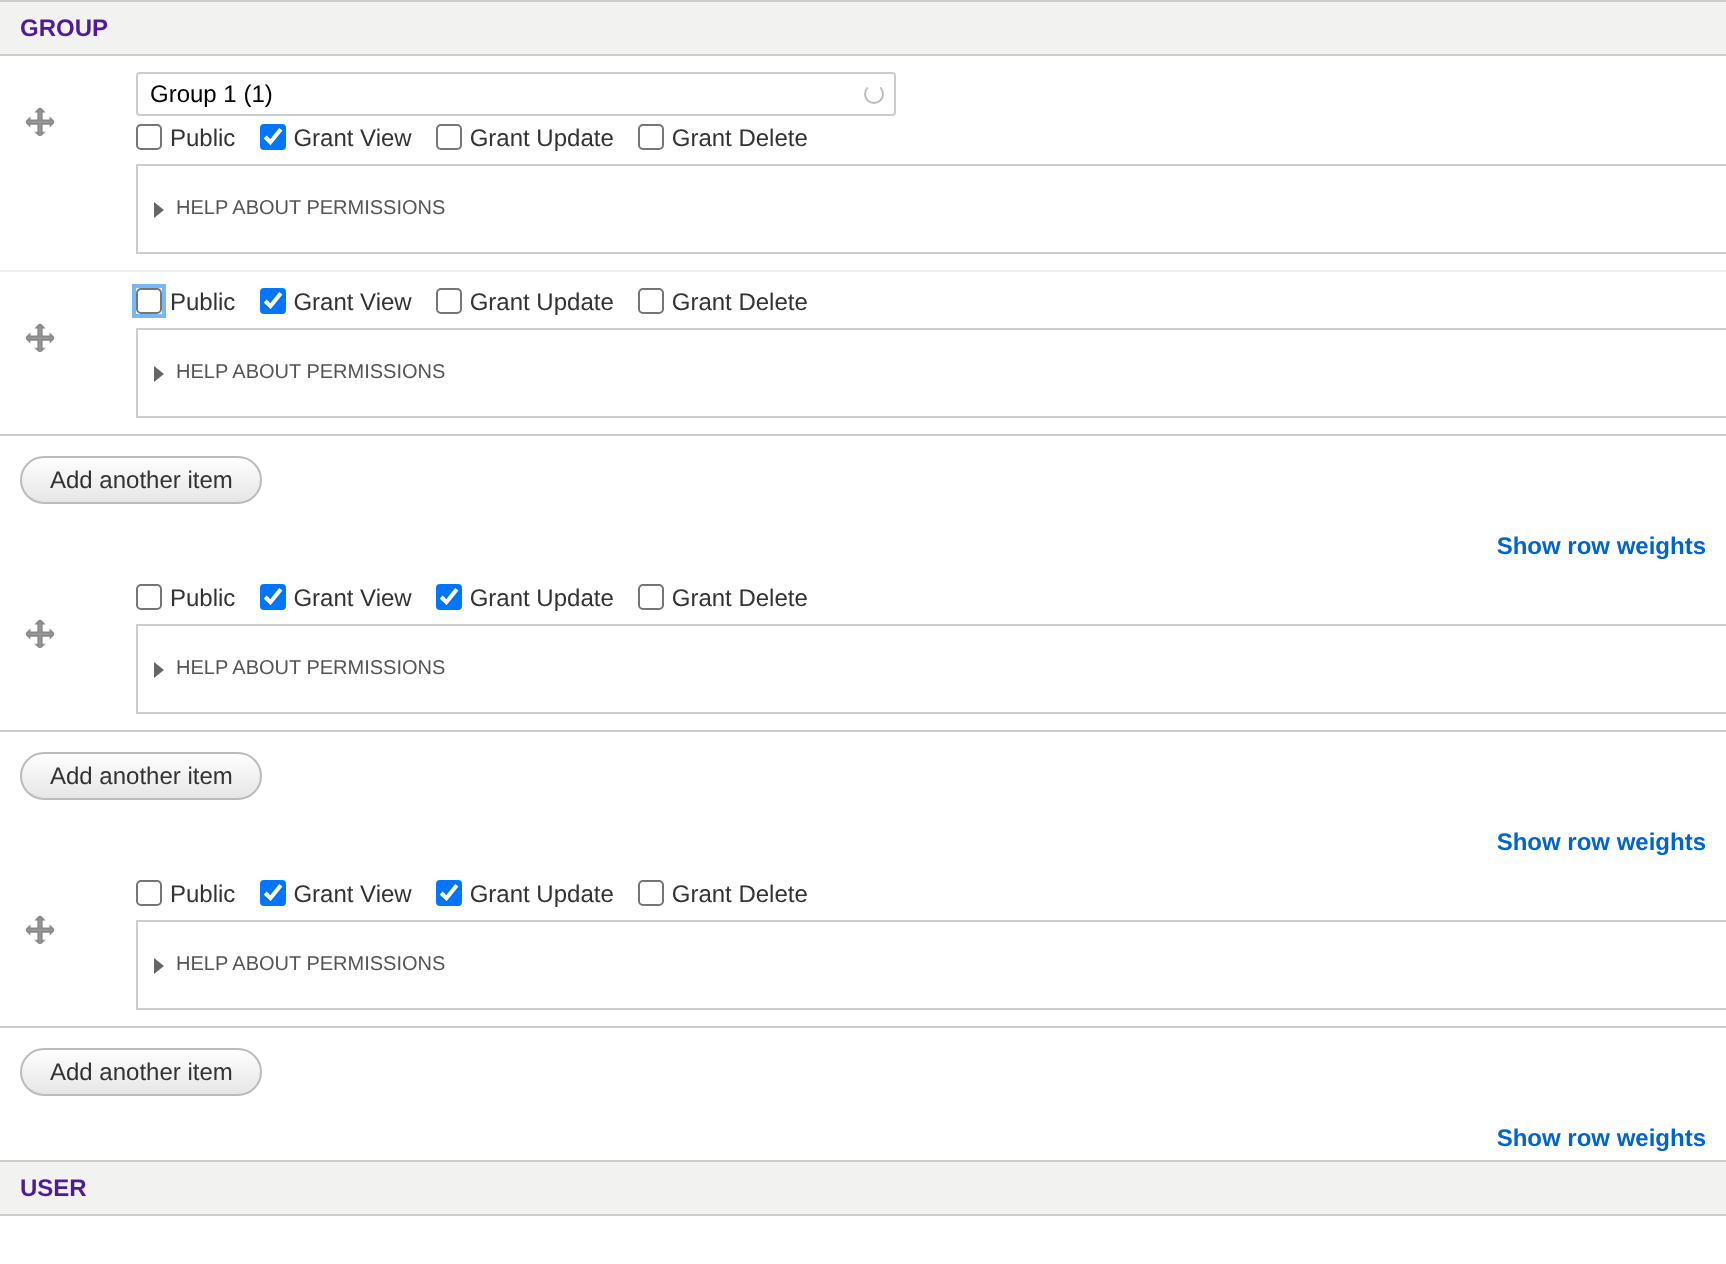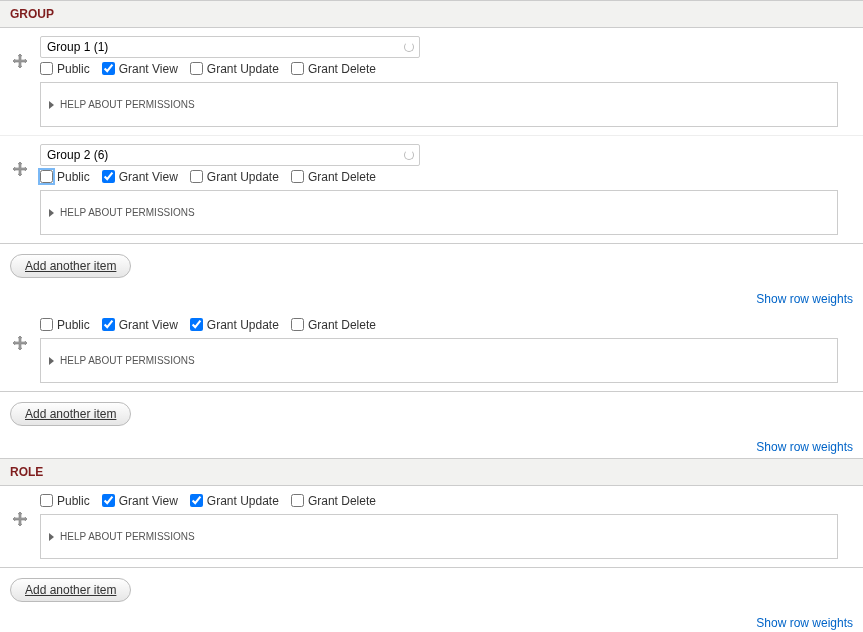--- a/index.html
+++ b/index.html
@@ -13,30 +13,31 @@
     width: 863px;
   }
   .section-header {
     background: #f2f2f0;
     border-top: 1px solid #ccc;
     border-bottom: 1px solid #ccc;
     padding: 6px 10px;
     font-weight: bold;
     font-size: 12px;
     text-transform: uppercase;
-    color: #7f1d1d;
+    color: #4c1d95;
   }
   .section-body {
     border-bottom: 1px solid #ccc;
     padding: 0;
   }
   .item-row {
     display: flex;
     align-items: flex-start;
     padding: 8px 0 8px 0;
+    gap: 28px;
   }
   .item-row + .item-row {
     border-top: 1px solid #eee;
   }
   .drag-handle {
     width: 40px;
     display: flex;
     align-items: center;
     justify-content: center;
     padding-top: 18px;
@@ -122,25 +123,25 @@
     padding: 10px;
   }
   .btn {
     background: linear-gradient(#fefefe, #e6e6e6);
     border: 1px solid #bbb;
     border-radius: 12px;
     padding: 4px 14px;
     font-size: 12px;
     color: #333;
     cursor: pointer;
-    text-decoration: underline;
   }
   .show-weights-wrap {
     text-align: right;
     padding: 4px 10px 4px 0;
+    font-weight: bold;
   }
   .show-weights-link {
     color: #0064c8;
     font-size: 12px;
     text-decoration: none;
     cursor: pointer;
   }
 </style>
 </head>
 <body>
@@ -180,21 +181,20 @@
           </div>
         </div>
       </div>
       <div class="item-row">
         <div class="drag-handle">
           <span><svg viewBox="0 0 16 16">
               <path d="M8 0l2 2H9v5h5V6l2 2-2 2V9H9v5h1l-2 2-2-2h1V9H2v1L0 8l2-2v1h5V2H6l2-2z" fill="#999"></path>
             </svg></span>
         </div>
         <div class="item-content">
-          <div class="autocomplete-field"><input type="text" value="Group 2 (6)" style=""><span class="throbber-icon"></span></div>
           <div class="checkbox-row">
             <label class="checkbox-item">
               <input type="checkbox" class="highlighted" style="">
               <span>Public</span>
             </label>
             <label class="checkbox-item">
               <input type="checkbox" checked="" style="">
               <span>Grant View</span>
             </label>
             <label class="checkbox-item">
@@ -243,21 +243,20 @@
           </div>
           <div class="details-collapsed">
             <span class="triangle"></span>
             <span>HELP ABOUT PERMISSIONS</span>
           </div>
         </div>
       </div>
     </div>
     <div class="add-button-wrap"><button class="btn">Add another item</button></div>
     <div class="show-weights-wrap"><a class="show-weights-link">Show row weights</a></div>
-    <div class="section-header">ROLE</div>
     <div class="section-body">
       <div class="item-row">
         <div class="drag-handle">
           <span><svg viewBox="0 0 16 16">
               <path d="M8 0l2 2H9v5h5V6l2 2-2 2V9H9v5h1l-2 2-2-2h1V9H2v1L0 8l2-2v1h5V2H6l2-2z" fill="#999"></path>
             </svg></span>
         </div>
         <div class="item-content">
           <div class="checkbox-row">
             <label class="checkbox-item">

